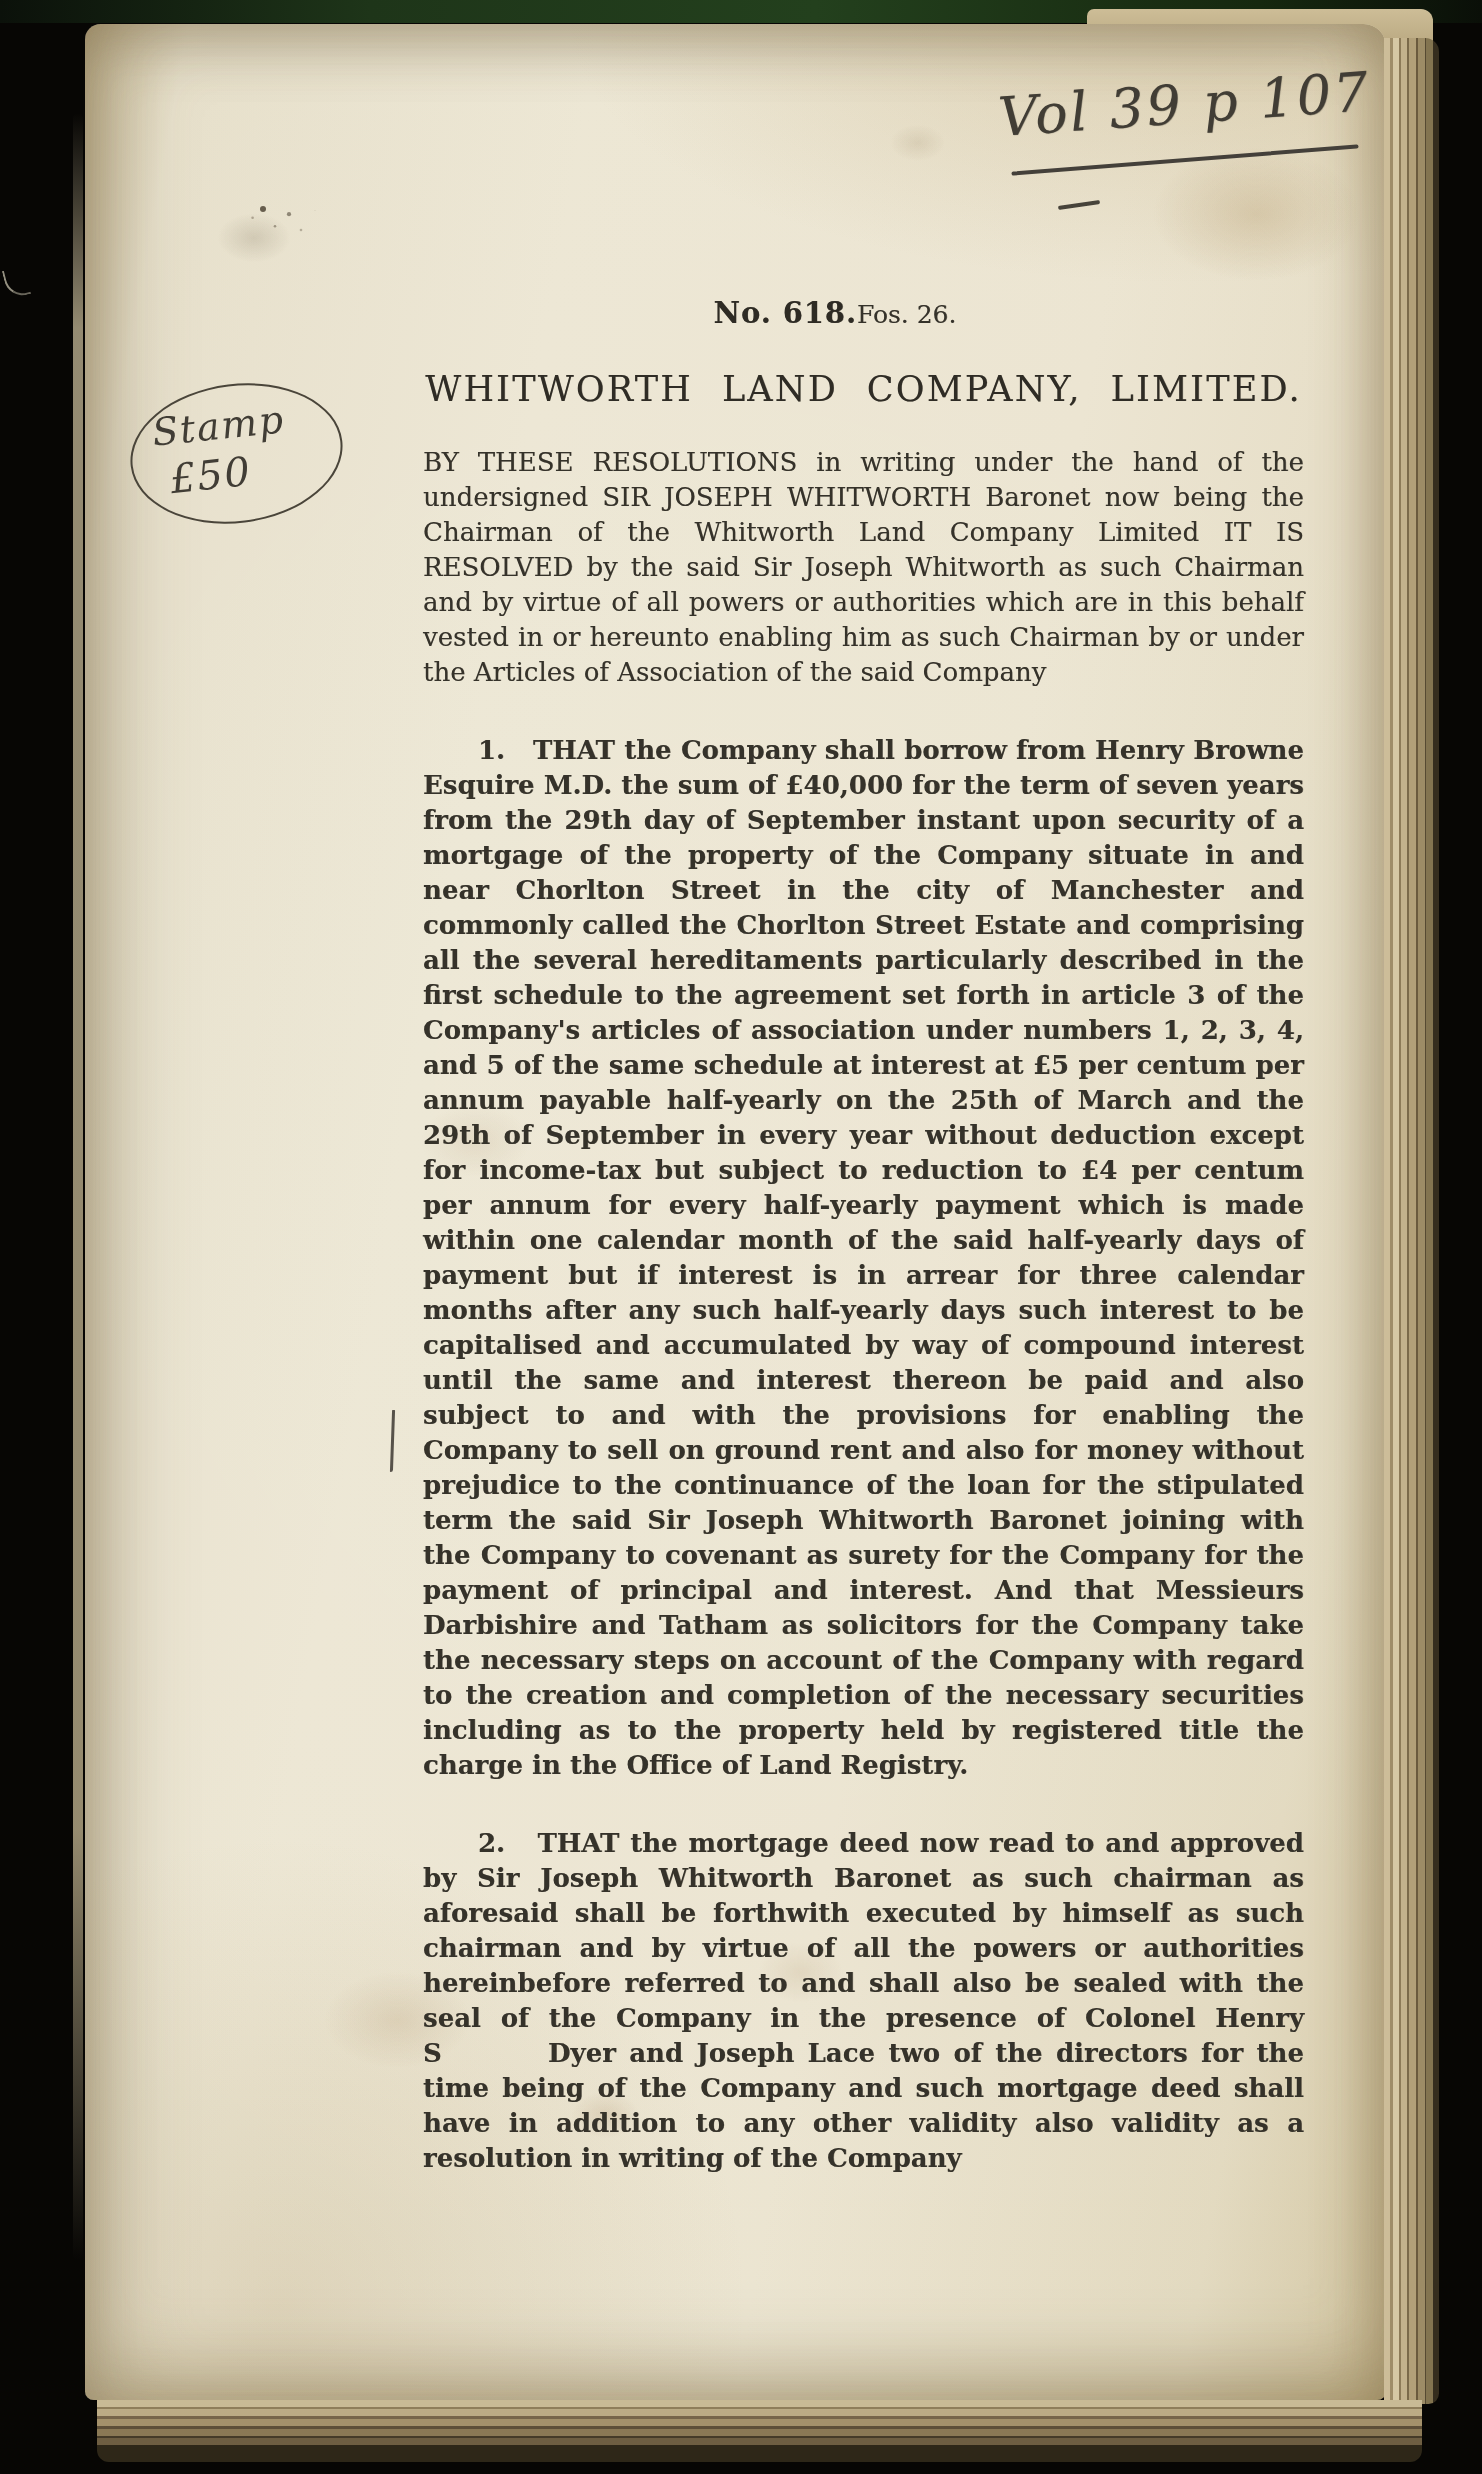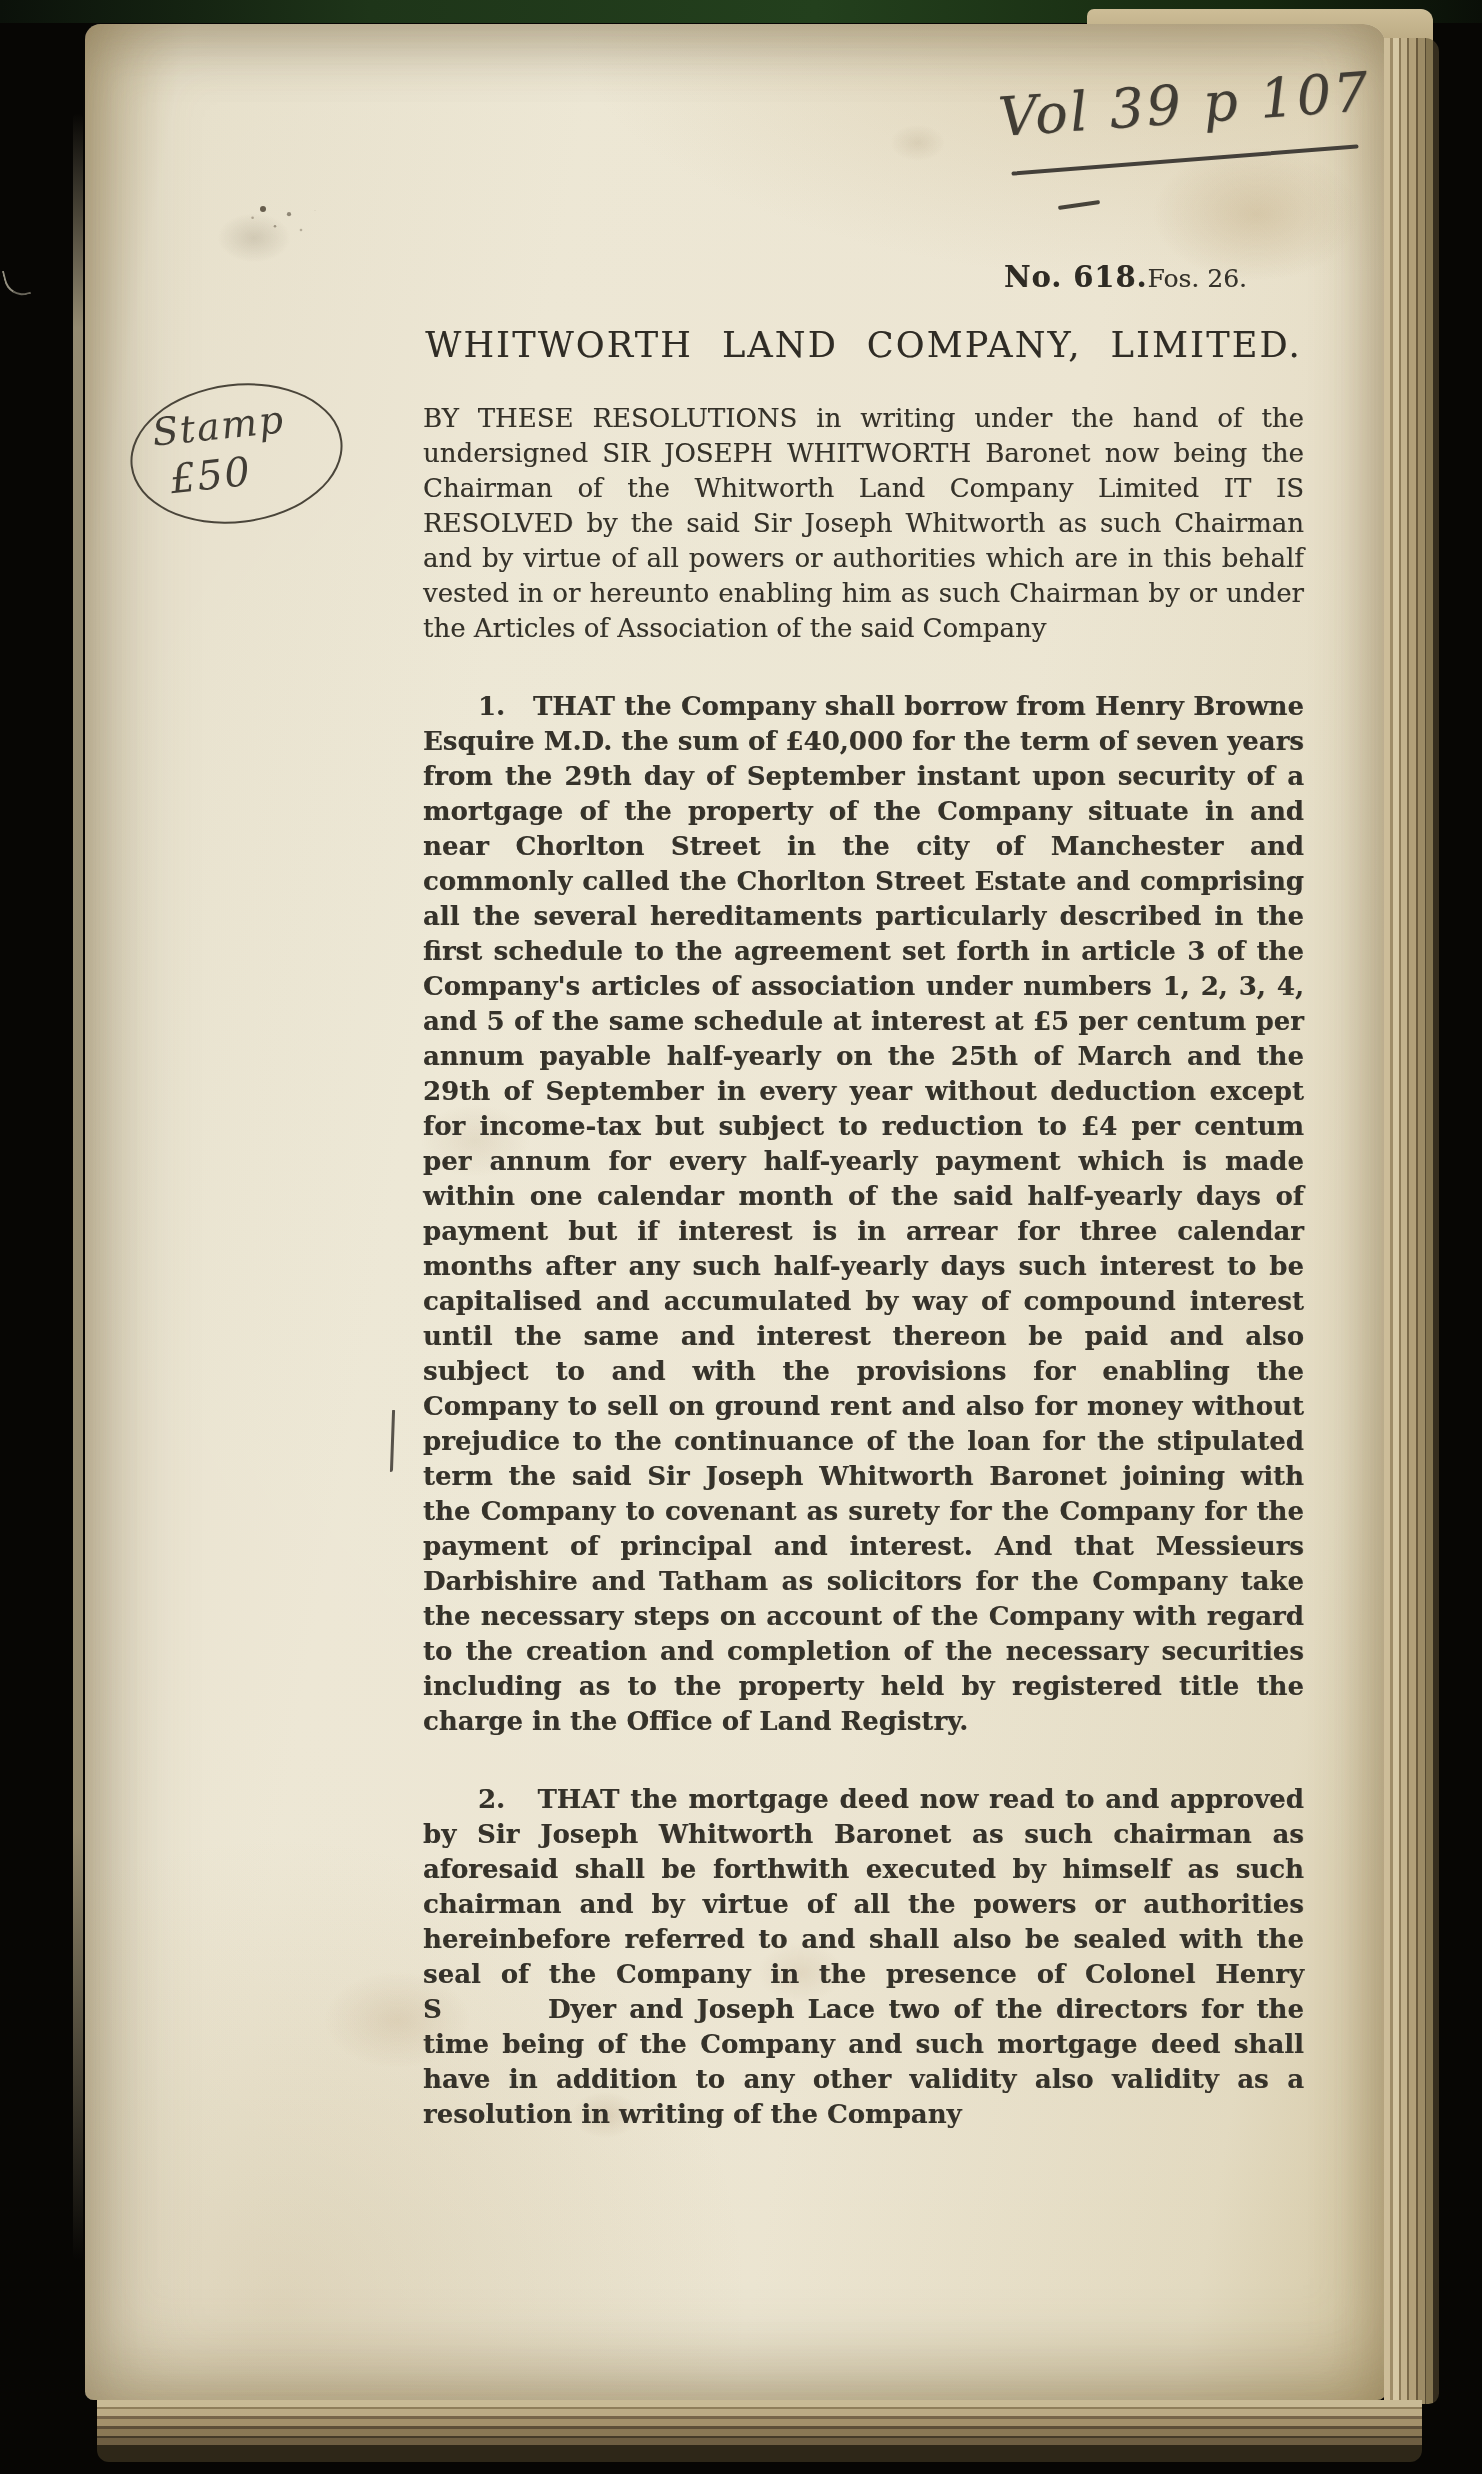--- a/index.html
+++ b/index.html
@@ -115,26 +115,26 @@
   }
   .stamp-l1 { position:absolute; left:152px; top:404px; font-size:38px; letter-spacing:1.7px; transform:rotate(-6deg); }
   .stamp-l2 { position:absolute; left:170px; top:452px; font-size:40px; letter-spacing:1.7px; transform:rotate(-6deg); }
 
   
   .content {
     position:absolute; left:423px; top:260px; width:881px;
     color:#35322a; font-size:26px; line-height:35px;
     text-shadow:0.3px 0.3px 0.3px rgba(50,45,35,.45);
   }
-  .header-row { display:flex; justify-content:flex-end; align-items:baseline; }
+  .header-row { display:flex; justify-content:center; align-items:baseline;margin-top:36px; }
   .doc-no { font-weight:bold; font-size:29px; letter-spacing:0.9px; color:#2e2b24; }
   .fos { font-size:25px; margin-right:57px; }
   .title {
     text-align:center; font-size:35px; letter-spacing:2.2px; word-spacing:15.6px;
-    margin-top:32px; color:#2f2c25; white-space:nowrap;
+    margin-top:40px; color:#2f2c25; white-space:nowrap;
   }
   .para { text-align:justify; margin-top:36px; }
   .para.first { margin-top:38px; }
   .para.indent { text-indent:55px; margin-top:43px;font-weight:bold; }
   .margin-mark {
     position:absolute; left:391px; top:1410px; width:2.6px; height:62px;
     background:#57524a; border-radius:1.7px 1.7px 7px 1.7px; transform:rotate(2deg);
   }
 </style>
 </head>

